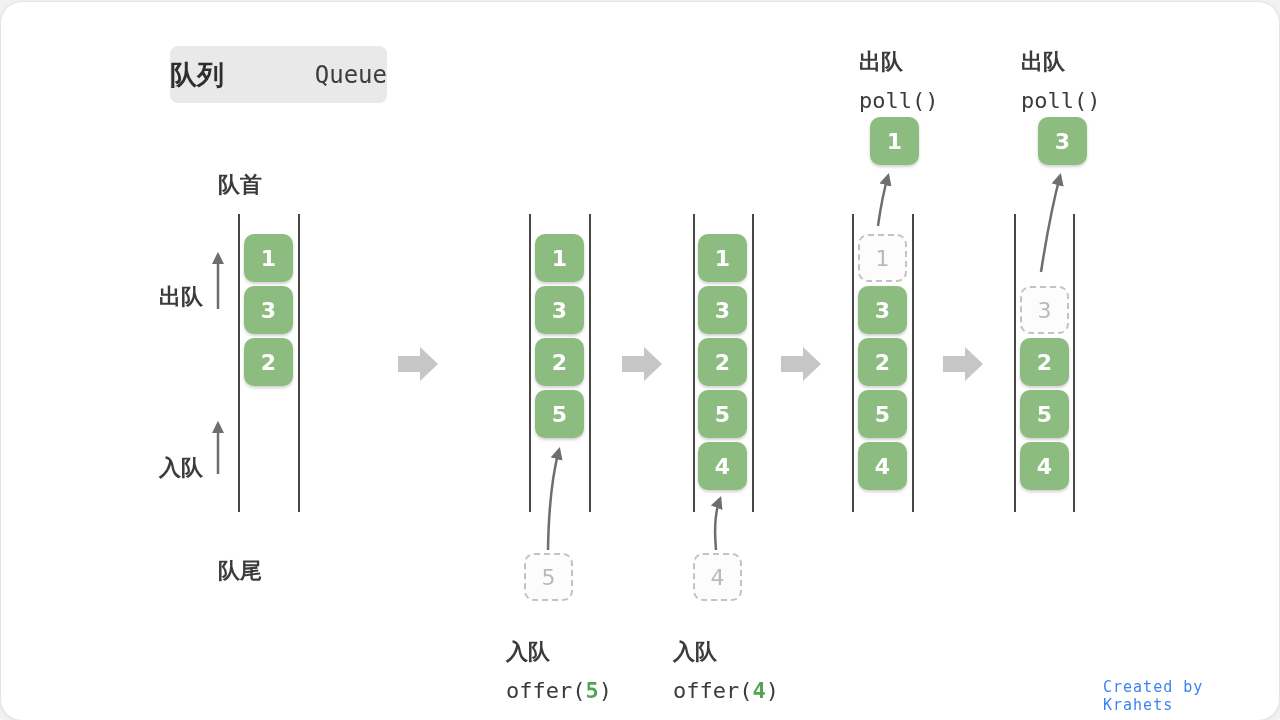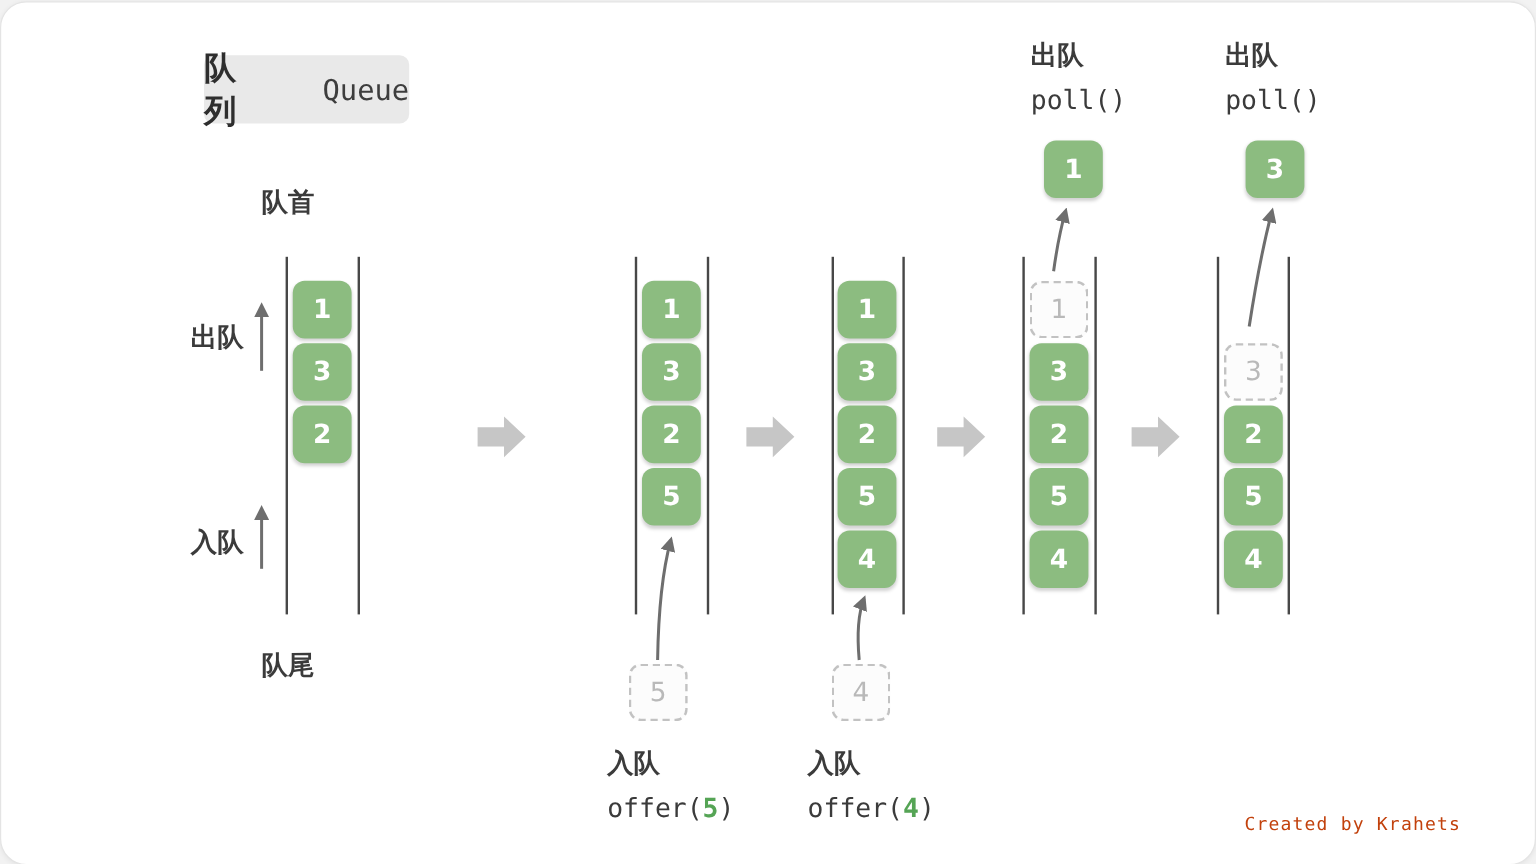--- a/index.html
+++ b/index.html
@@ -3,45 +3,45 @@
 <meta charset="utf-8">
 <style>
   html,body{margin:0;padding:0;background:#f2f2f2;}
   #canvas{
     position:relative;width:1278px;height:718px;margin:1px auto;
     background:#ffffff;border:1px solid #e4e4e4;border-radius:22px;
     overflow:hidden;font-family:"Liberation Sans",sans-serif;
     box-shadow:0 1px 4px rgba(0,0,0,.06);
   }
   .abs{position:absolute;}
-  .zh{font-family:"Liberation Sans",sans-serif;font-weight:bold;color:#3b3b3b;font-size:22px;line-height:1.2;}
+  .zh{font-family:"Liberation Sans",sans-serif;font-weight:bold;color:#3b3b3b;font-size:22px;line-height:1.2;margin-top:16px;}
   .mono{font-family:"DejaVu Sans Mono",monospace;color:#3b3b3b;font-size:22px;line-height:1.2;}
   .title-chip{
-    left:169px;top:44px;width:171px;height:57px;background:#e9e9e9;border-radius:8px;
+    left:169px;top:44px;width:217px;height:57px;background:#e9e9e9;border-radius:8px;
     display:flex;align-items:center;justify-content:space-between;gap:12px;z-index:4;
   }
   .title-zh{font-size:27px;font-weight:bold;color:#2e2e2e;font-family:"Liberation Sans",sans-serif;}
   .title-en{font-size:24px;color:#3d3d3d;font-family:"DejaVu Sans Mono",monospace;margin-left:40px;}
   .vline{position:absolute;top:212px;height:298px;width:2px;background:#474747;z-index:1;}
   .block{
     position:absolute;width:49px;height:48px;border-radius:10px;background:#8CBC80;color:#fff;
     font-family:"DejaVu Sans",sans-serif;font-weight:bold;font-size:22px;
     display:flex;align-items:center;justify-content:center;z-index:3;
     box-shadow:0 2px 3px rgba(0,0,0,.18);
   }
   .block.dashed{
     width:45px;height:44px;background:#fcfcfc;border:2px dashed #c2c2c2;color:#b9b9b9;
     box-shadow:none;font-weight:normal;
   }
   .oplabel{position:absolute;z-index:4;}
   .oplabel .line2{margin-top:13px;}
   .green-arg{color:#55A455;font-weight:bold;}
   .watermark{
-    position:absolute;left:1036px;top:676px;font-family:"DejaVu Sans Mono",monospace;
-    font-size:15px;color:#c2410c;letter-spacing:1px;z-index:4;
+    position:absolute;left:1102px;top:676px;font-family:"DejaVu Sans Mono",monospace;
+    font-size:15px;color:#3b82f6;letter-spacing:1px;z-index:4;
   }
   svg.overlay{position:absolute;left:0;top:0;z-index:2;pointer-events:none;}
   .thin{stroke:#6e6e6e;stroke-width:2.5;fill:none;}
   .fat{fill:#C6C6C6;stroke:none;}
 </style>
 </head>
 <body>
 
 <div id="canvas">
 

